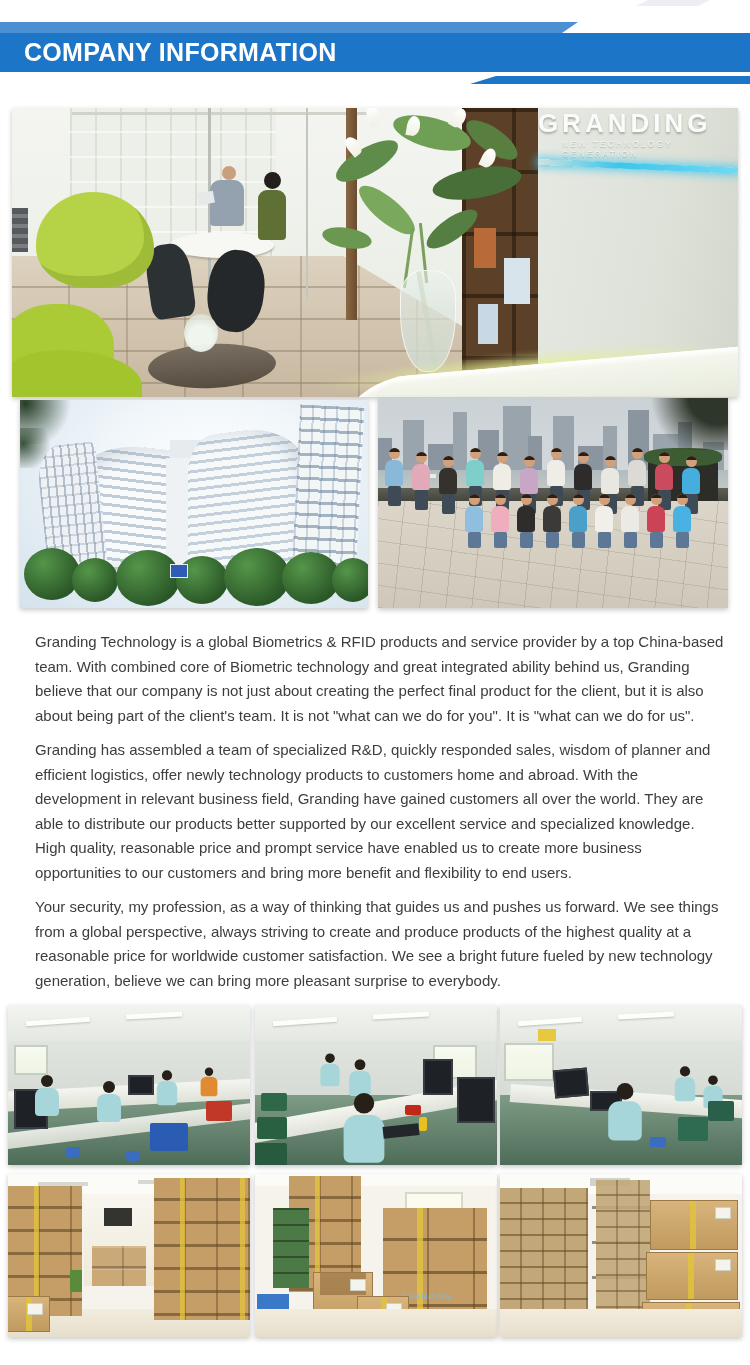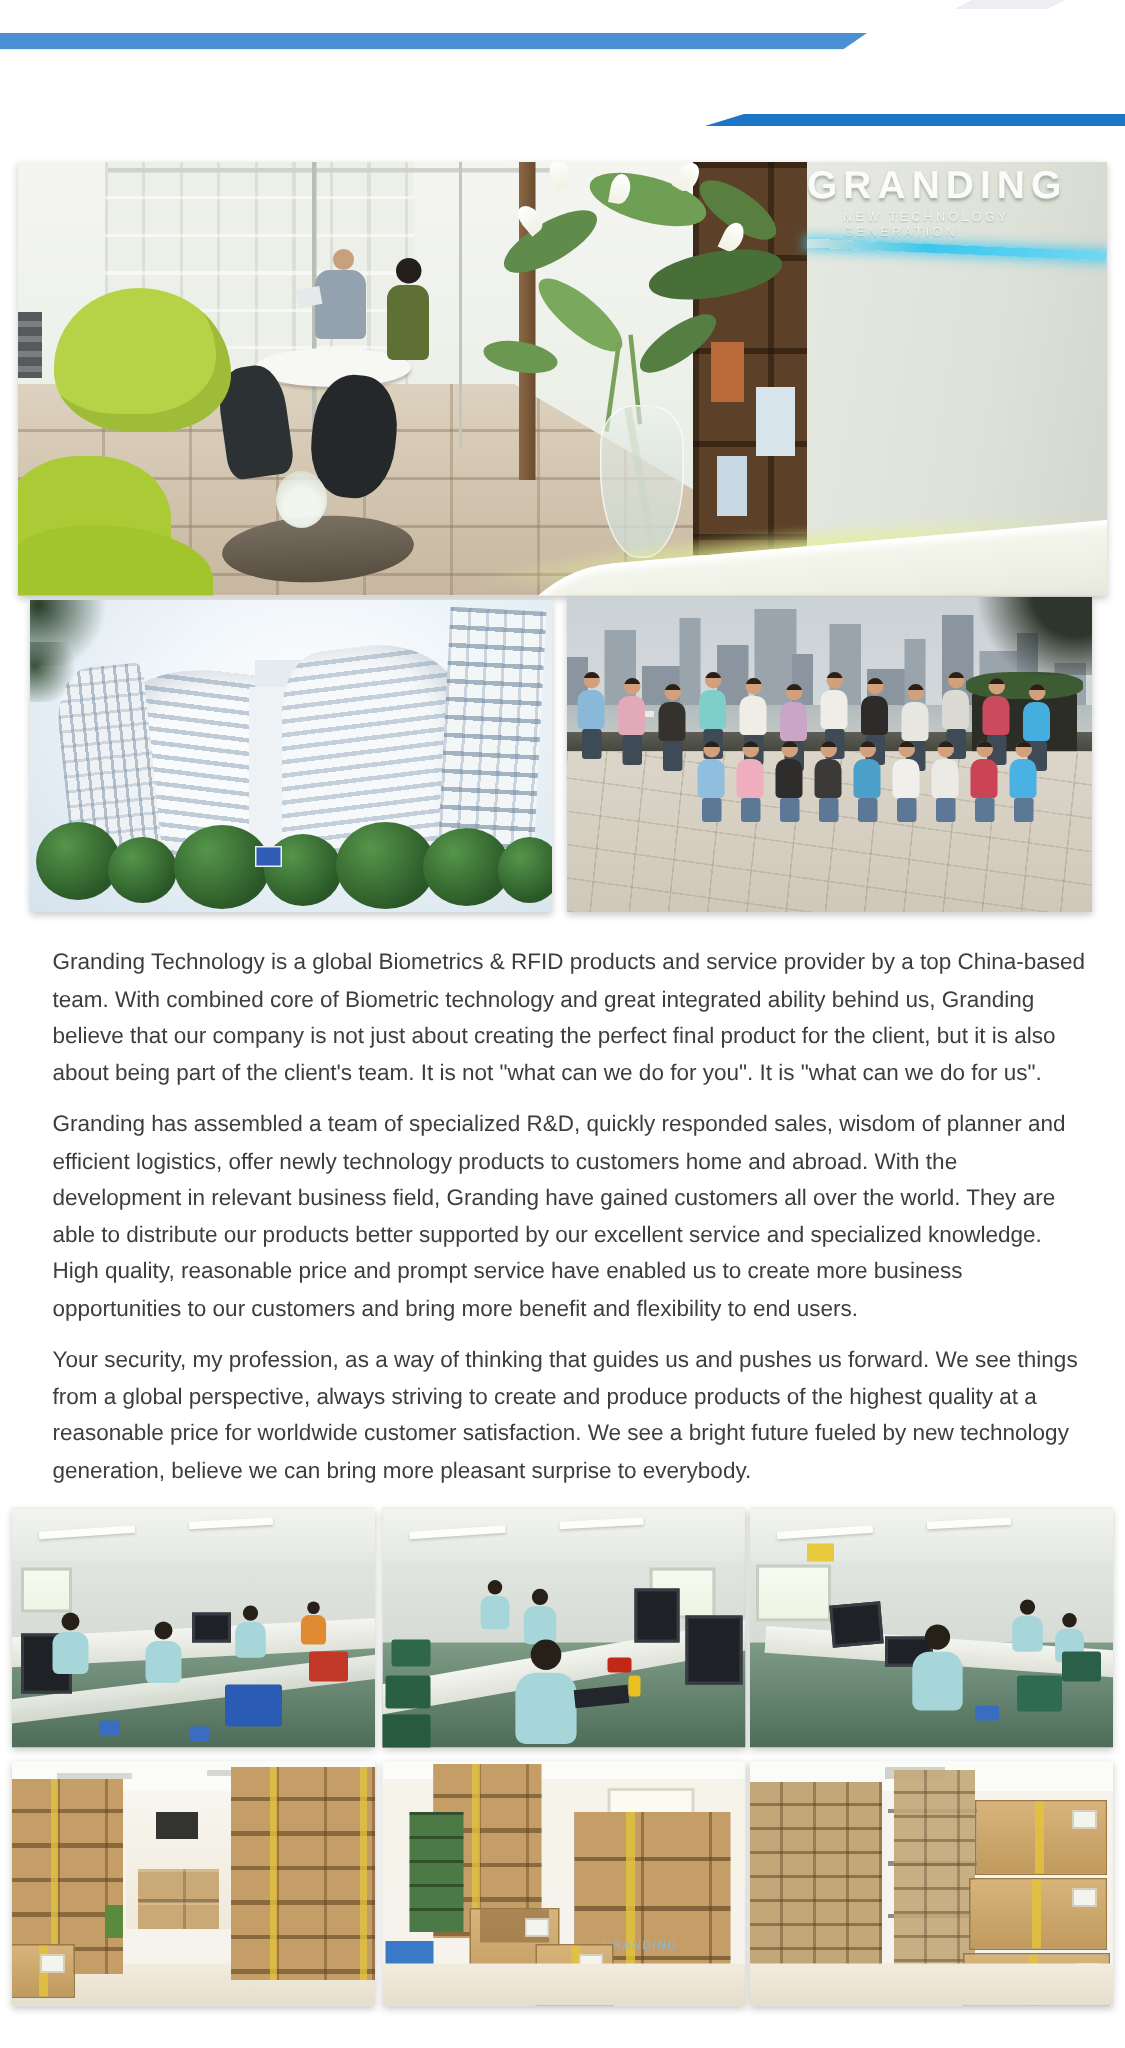--- a/index.html
+++ b/index.html
@@ -269,20 +269,23 @@
   .p-r1c1{left:8px;top:1005px;} .p-r1c2{left:255px;top:1005px;} .p-r1c3{left:500px;top:1005px;}
   .p-r2c1{left:8px;top:1174px;} .p-r2c2{left:255px;top:1174px;} .p-r2c3{left:500px;top:1174px;}
 </style>
 </head>
 <body>
 
 <div class="page">
 
   <div class="hdr-corner"></div>
   <div class="hdr-accent-top"></div>
+  <div class="hdr-bar">
+    <div class="hdr-title">COMPANY INFORMATION</div>
+  </div>
   <div class="hdr-accent-bottom"></div>
 
   <div class="photo office">
     <div class="of-base"></div>
     <div class="of-texwall"></div>
     <div class="of-floor"></div>
     <div class="of-rail"></div>
     <div class="of-stair"></div>
     <div class="of-mullion of-m1"></div>
     <div class="of-mullion of-m2"></div>

